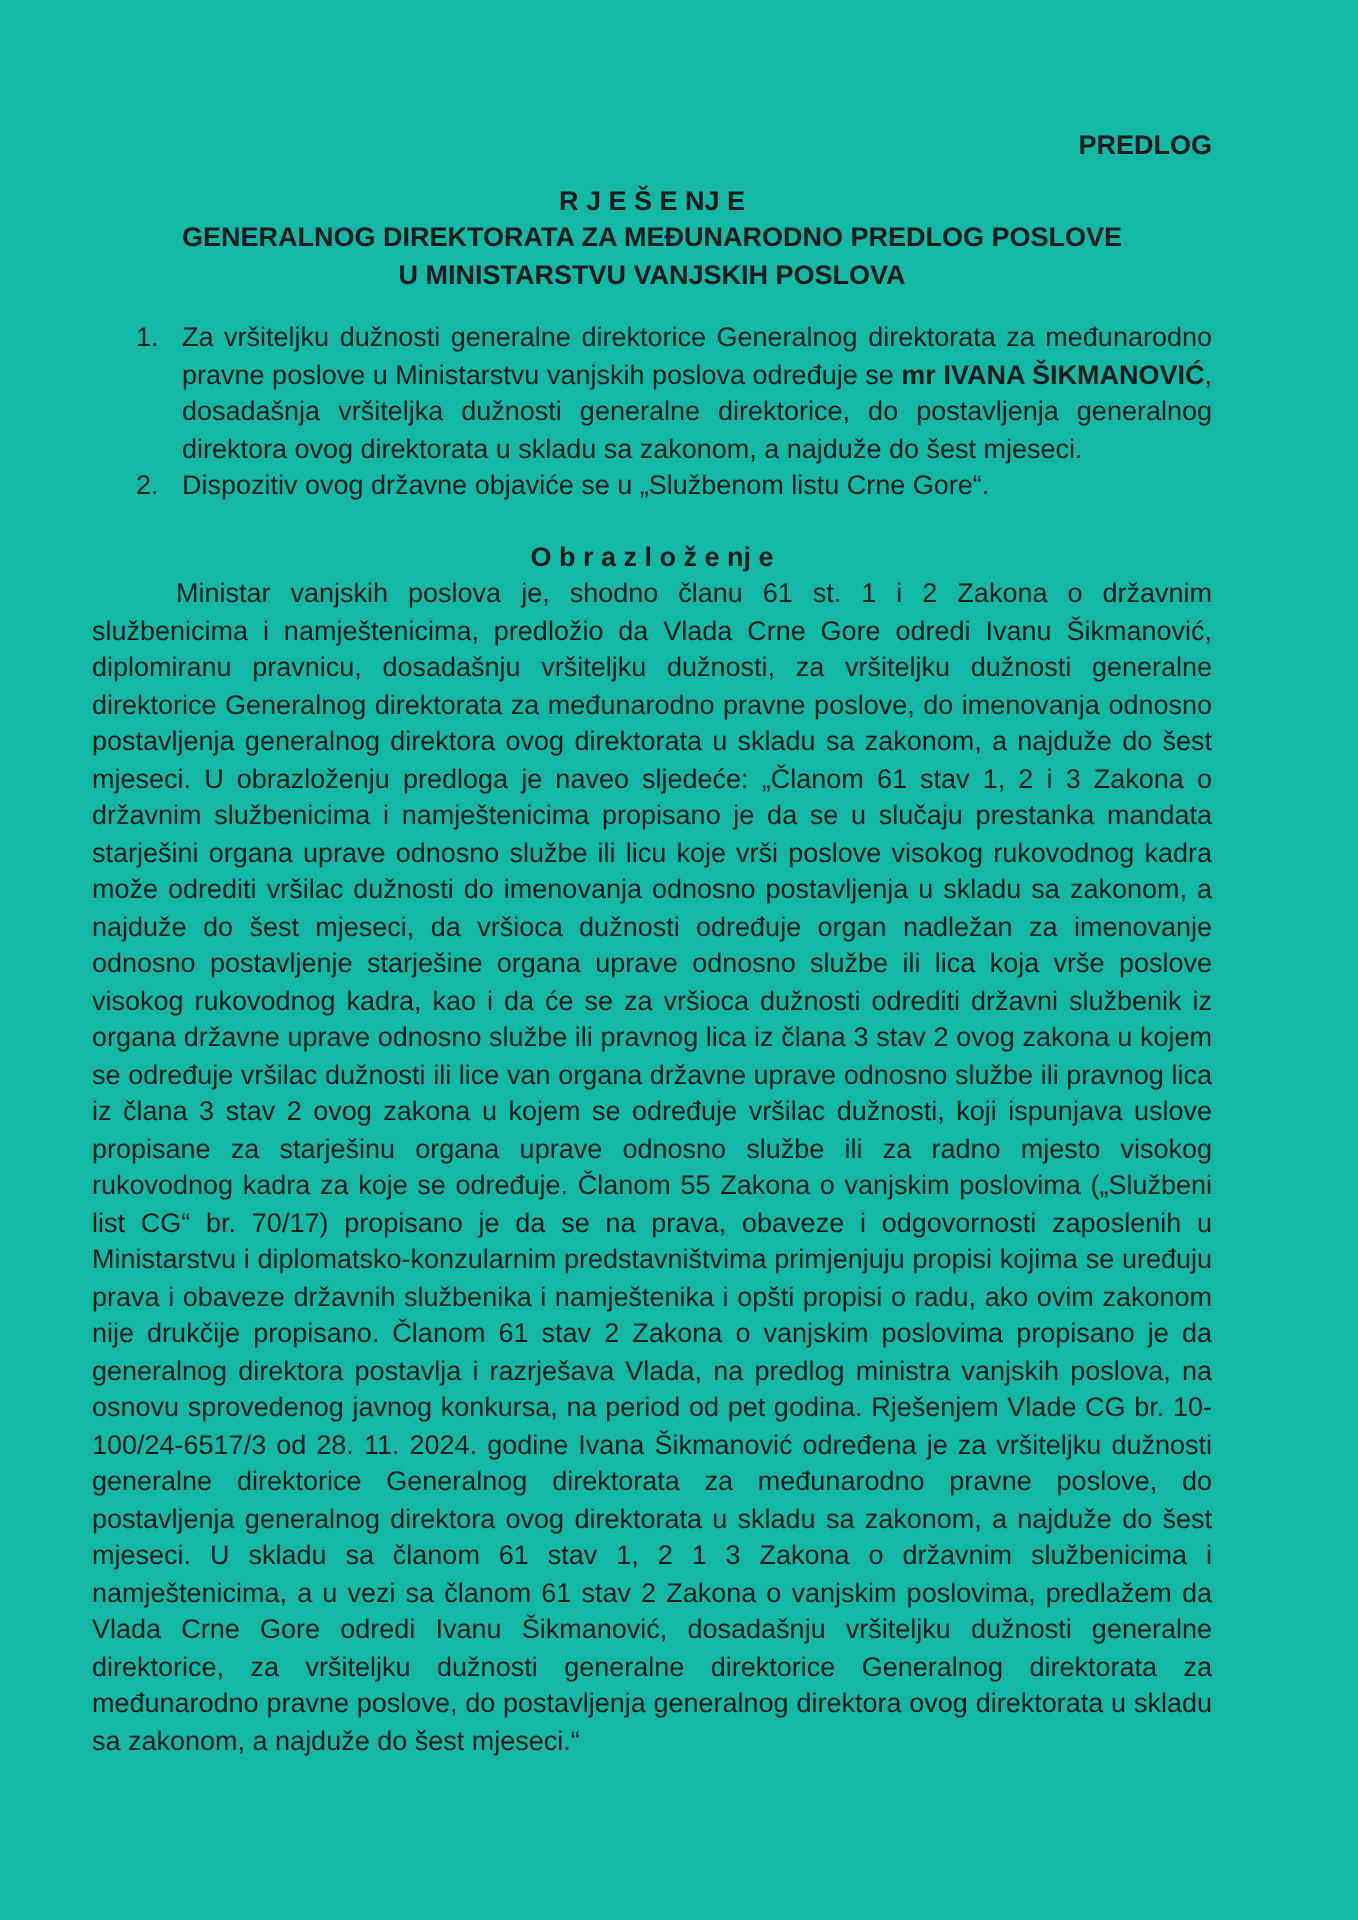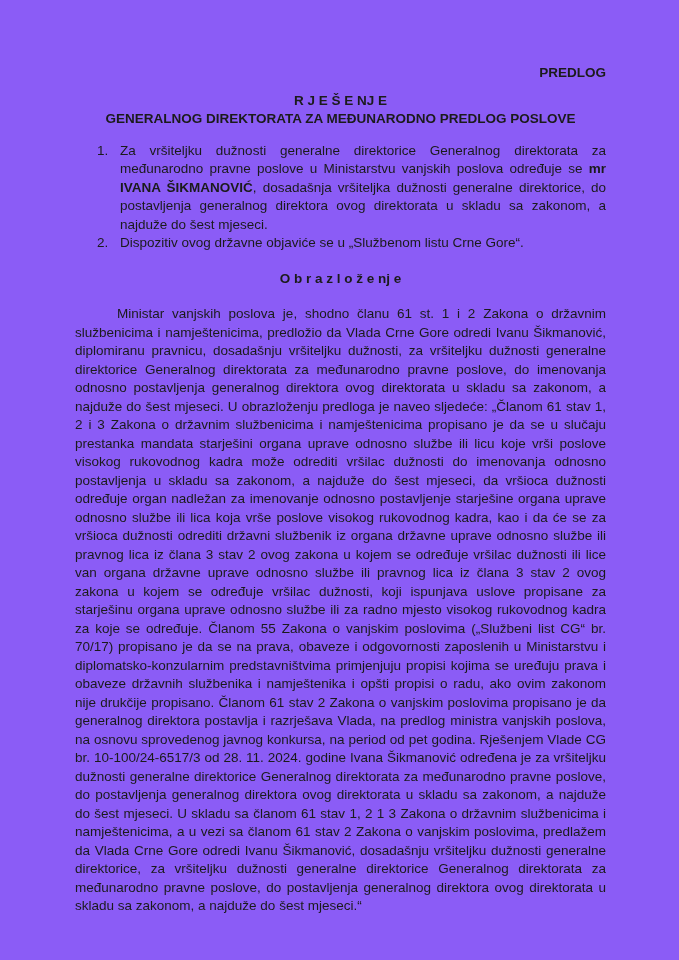--- a/index.html
+++ b/index.html
@@ -11,24 +11,24 @@
     width: 679px;
     height: 960px;
     overflow: hidden;
     font-family: "Liberation Sans", sans-serif;
     color: #1b1b1b;
   }
   .page {
     box-sizing: border-box;
     width: 679px;
     height: 960px;
-    padding: 64px 73px 40px 75px;
+    padding: 64px 73px 40px 46px;
     font-size: 13.5px;
     line-height: 18.5px;
-    background: #8b5cf6;
+    background: #14b8a6;
   }
   .doc-tag {
     text-align: right;
     font-weight: bold;
   }
   .intro {
     margin: 0;
     text-align: justify;
     text-indent: 42px;
   }
@@ -50,39 +50,39 @@
   .list-num {
     flex: 0 0 23px;
   }
   .list-text {
     flex: 1 1 auto;
     text-align: justify;
   }
   .bold { font-weight: bold; }
   .explanation-heading {
     margin-top: 17px;
-    margin-bottom: 17px;
   }
   .explanation {
     margin: 0;
     text-align: justify;
     text-indent: 42px;
   }
 </style>
 </head>
 <body>
 
 <div class="page">
 
   <div class="doc-tag">PREDLOG</div>
 
 
   <div class="center-bold decision-heading">R J E Š E NJ E</div>
 
   <div class="center-bold">GENERALNOG DIREKTORATA ZA MEĐUNARODNO PREDLOG POSLOVE</div>
+  <div class="center-bold">U MINISTARSTVU VANJSKIH POSLOVA</div>
 
   <div class="list-block">
 
     <div class="list-item">
       <span class="list-num">1.</span>
       <div class="list-text"><span>Za vršiteljku dužnosti generalne direktorice Generalnog direktorata za međunarodno pravne poslove u Ministarstvu vanjskih poslova određuje se </span><span class="bold">mr IVANA ŠIKMANOVIĆ</span><span>, dosadašnja vršiteljka dužnosti generalne direktorice, do postavljenja generalnog direktora ovog direktorata u skladu sa zakonom, a najduže do šest mjeseci.</span></div>
     </div>
 
     <div class="list-item">
       <span class="list-num">2.</span>

